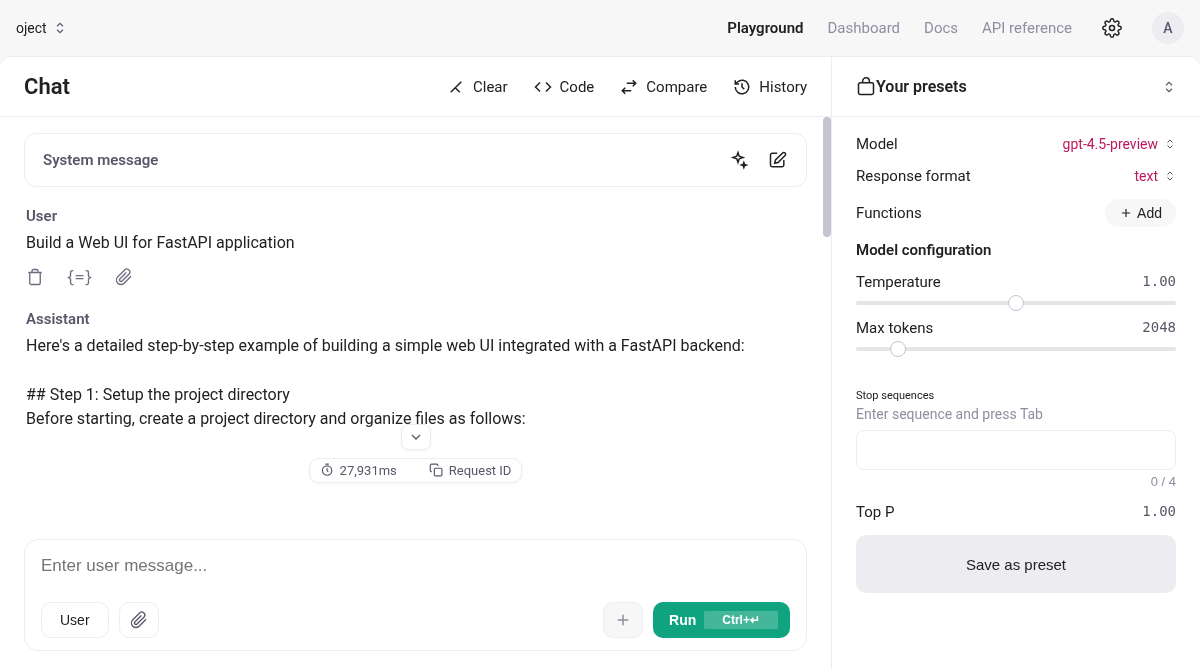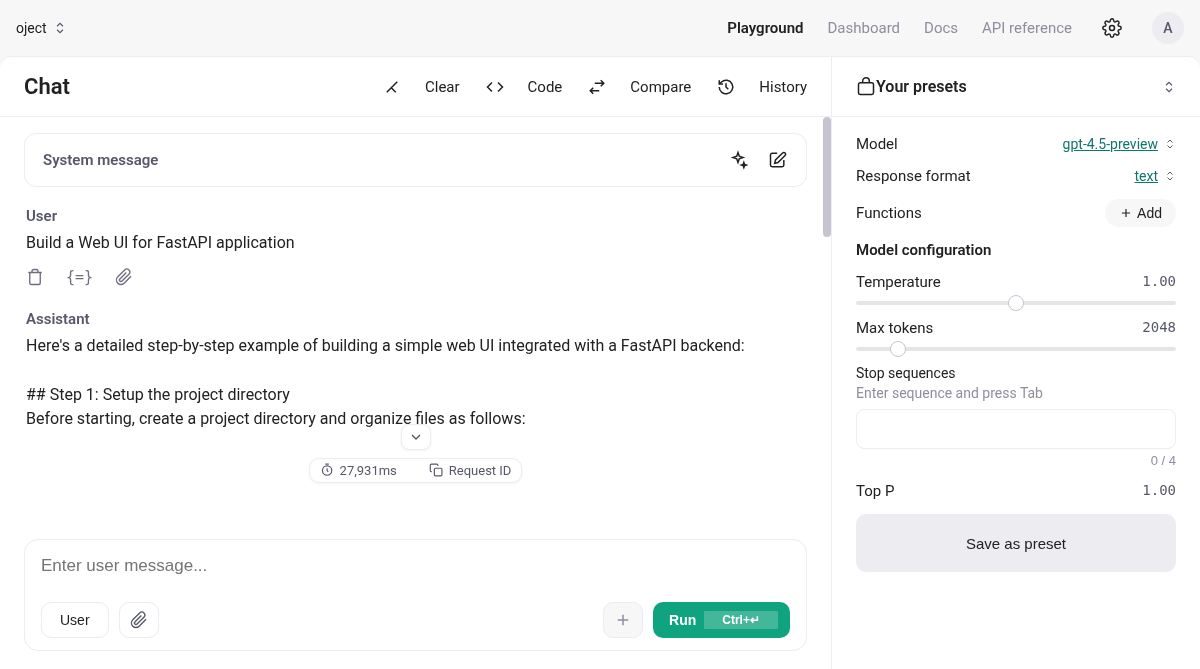--- a/index.html
+++ b/index.html
@@ -60,21 +60,21 @@
 .chat-header {
   height: 60px;
   display: flex;
   align-items: center;
   padding: 0 24px;
   border-bottom: 1px solid #ececf1;
 }
 .chat-title { font-size: 22px; font-weight: 600; }
 .chat-actions { margin-left: auto; display: flex; gap: 26px; align-items: center; }
 .chat-action-btn {
-  display: flex; align-items: center; gap: 24px; cursor: pointer;
+  display: flex; align-items: center; gap: 8px; cursor: pointer;
   color: #202123; font-size: 15px;
 }
 .chat-body {
   flex: 1;
   overflow-y: auto;
   padding: 16px 24px 8px 24px;
   display: flex;
   flex-direction: column;
   gap: 16px;
 }
@@ -190,21 +190,21 @@
 }
 .presets-header .ph-left { display:flex; align-items: center; }
 .settings {
   padding: 18px 24px 8px 24px;
   display: flex; flex-direction: column; gap: 14px;
 }
 .setting-row {
   display: flex; align-items: center; justify-content: space-between;
   font-size: 15px; color: #202123;
 }
-.setting-val { display: flex; align-items: center; gap: 6px; color: #0f766e; font-size: 14px; text-decoration: underline; }
+.setting-val { display: flex; align-items: center; gap: 6px; color: #be185d; font-size: 14px; }
 .pill-btn {
   background: #f7f7f8; border: none; border-radius: 20px;
   padding: 6px 14px; font-size: 14px; cursor: pointer;
   display: flex; align-items: center; gap: 4px; color: #202123;
 }
 .section-title { font-weight: 600; font-size: 15px; }
 .slider-block { display:flex; flex-direction:column; gap:6px; }
 .slider-head { display:flex; justify-content:space-between; font-size:15px; }
 .slider-head .num { font-family: ui-monospace, Menlo, monospace; font-size: 14px; color:#565869; }
 .slider-track {
@@ -447,21 +447,21 @@
         <div class="slider-head">
           <span>Max tokens</span>
           <span class="num">2048</span>
         </div>
         <div class="slider-track">
           <div class="slider-thumb" id="tok-thumb" style="left: 13%;"></div>
         </div>
       </div>
 
       <div class="slider-block" style="gap:4px;">
-        <span style="font-size:14px;">Stop sequences</span>
+        <span style="font-size:11px;margin-top:24px;">Stop sequences</span>
         <span class="stop-hint">Enter sequence and press Tab</span>
         <input class="stop-input" style="">
         <span class="stop-count">0 / 4</span>
       </div>
 
       <div class="slider-head">
         <span>Top P</span>
         <span class="num">1.00</span>
       </div>
 

